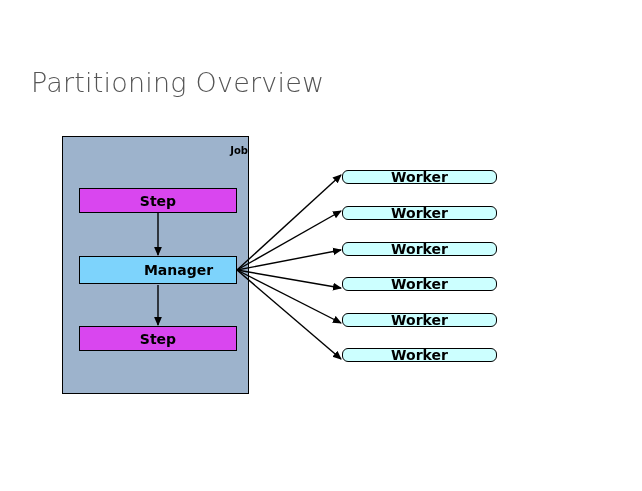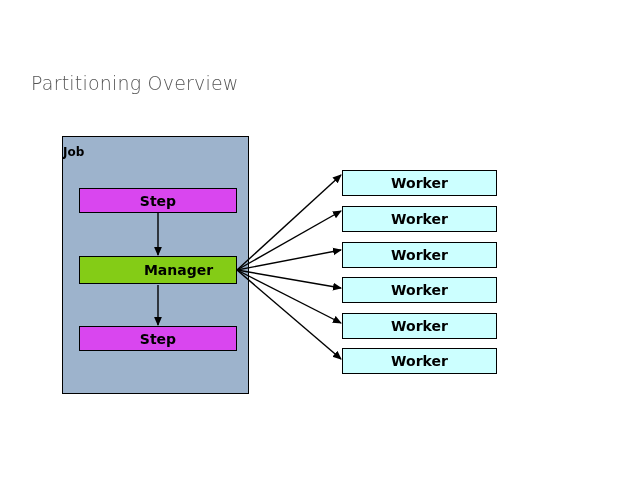--- a/index.html
+++ b/index.html
@@ -23,21 +23,21 @@
     height: 491px;
     background: #ffffff;
   }
 
   
   #page-title {
     position: absolute;
     left: 31px;
     top: 66px;
     font-family: "DejaVu Sans", sans-serif;
-    font-size: 19px;
+    font-size: 27px;
     font-weight: 300;
     letter-spacing: 0.2px;
     color: #545454;
     white-space: nowrap;
     line-height: 34px;
   }
 
   
   #job-box {
     position: absolute;
@@ -48,44 +48,44 @@
     background: #9db3cc;
     border: 1px solid #000000;
     box-sizing: border-box;
   }
 
   #job-label {
     position: absolute;
     left: 0;
     top: 8px;
     width: 100%;
-    text-align: left;
+    text-align: right;
     font-family: "DejaVu Sans", sans-serif;
-    font-size: 12px;
+    font-size: 10px;
     font-weight: bold;
     color: #000000;
   }
 
   
   .node {
     position: absolute;
     box-sizing: border-box;
     border: 1px solid #000000;
     font-family: "DejaVu Sans", sans-serif;
     font-size: 14px;
     font-weight: bold;
     color: #000000;
     display: flex;
     align-items: center;
     justify-content: center;
     line-height: 1;
   }
 
   .node-step    { background: #d946ef; }
-  .node-manager { background: #84cc16; padding-left: 41px; }
+  .node-manager { background: #7dd3fc; padding-left: 41px; }
   .node-worker  { background: #ccffff; }
 
   #step-top {
     left: 79px;
     top: 188px;
     width: 158px;
     height: 25px;
   }
   #manager-node {
     left: 79px;
@@ -97,21 +97,22 @@
     left: 79px;
     top: 326px;
     width: 158px;
     height: 25px;
   }
 
   
   .node-worker {
     left: 342px;
     width: 155px;
-    height: 26px;
+    height: 14px;
+    border-radius: 6px;
   }
 
   
   #arrow-layer {
     position: absolute;
     left: 0;
     top: 0;
     width: 642px;
     height: 491px;
     pointer-events: none;

